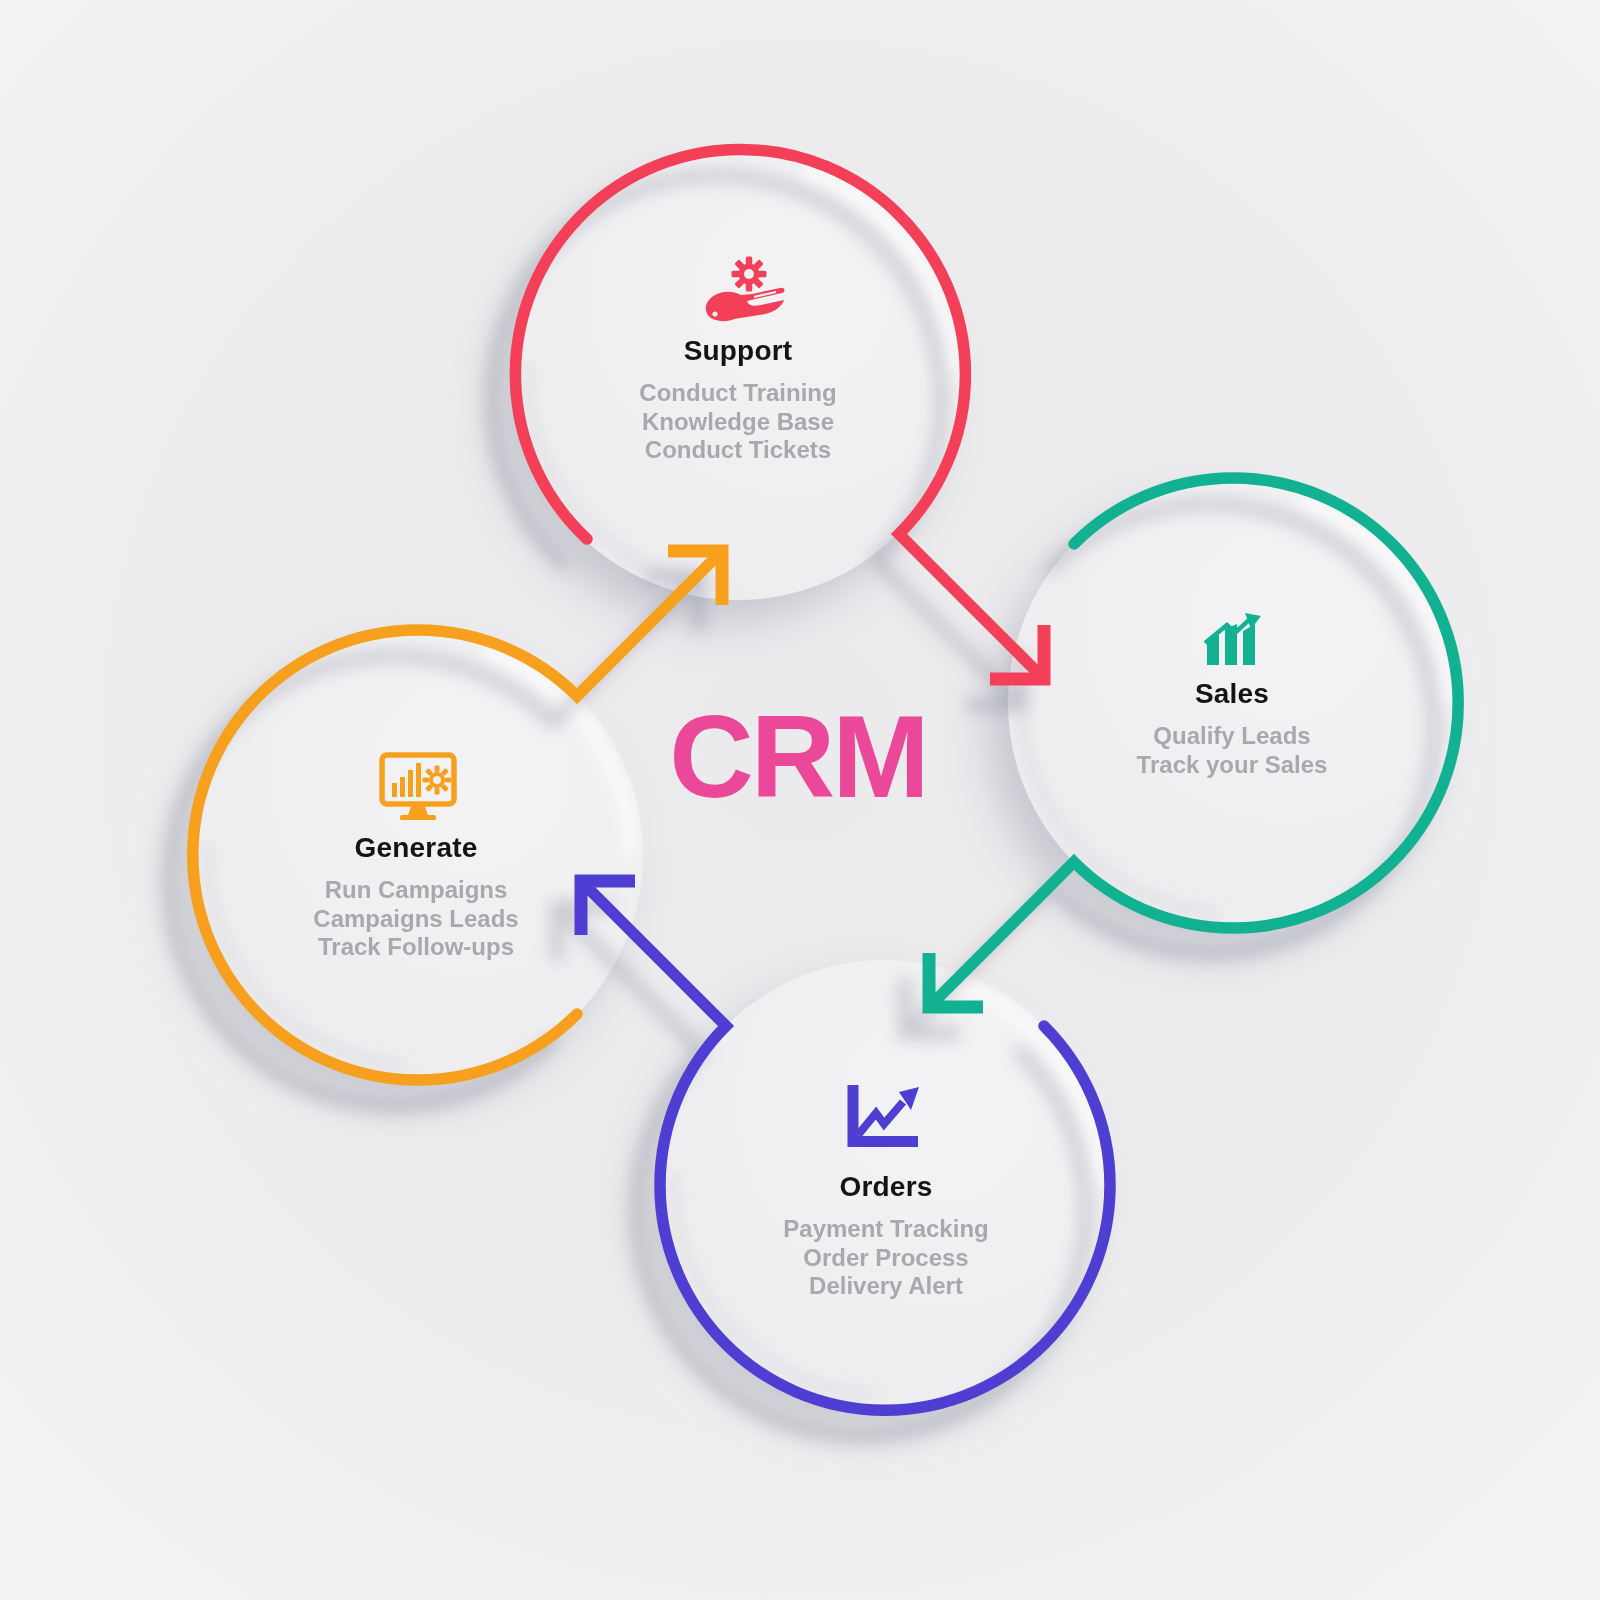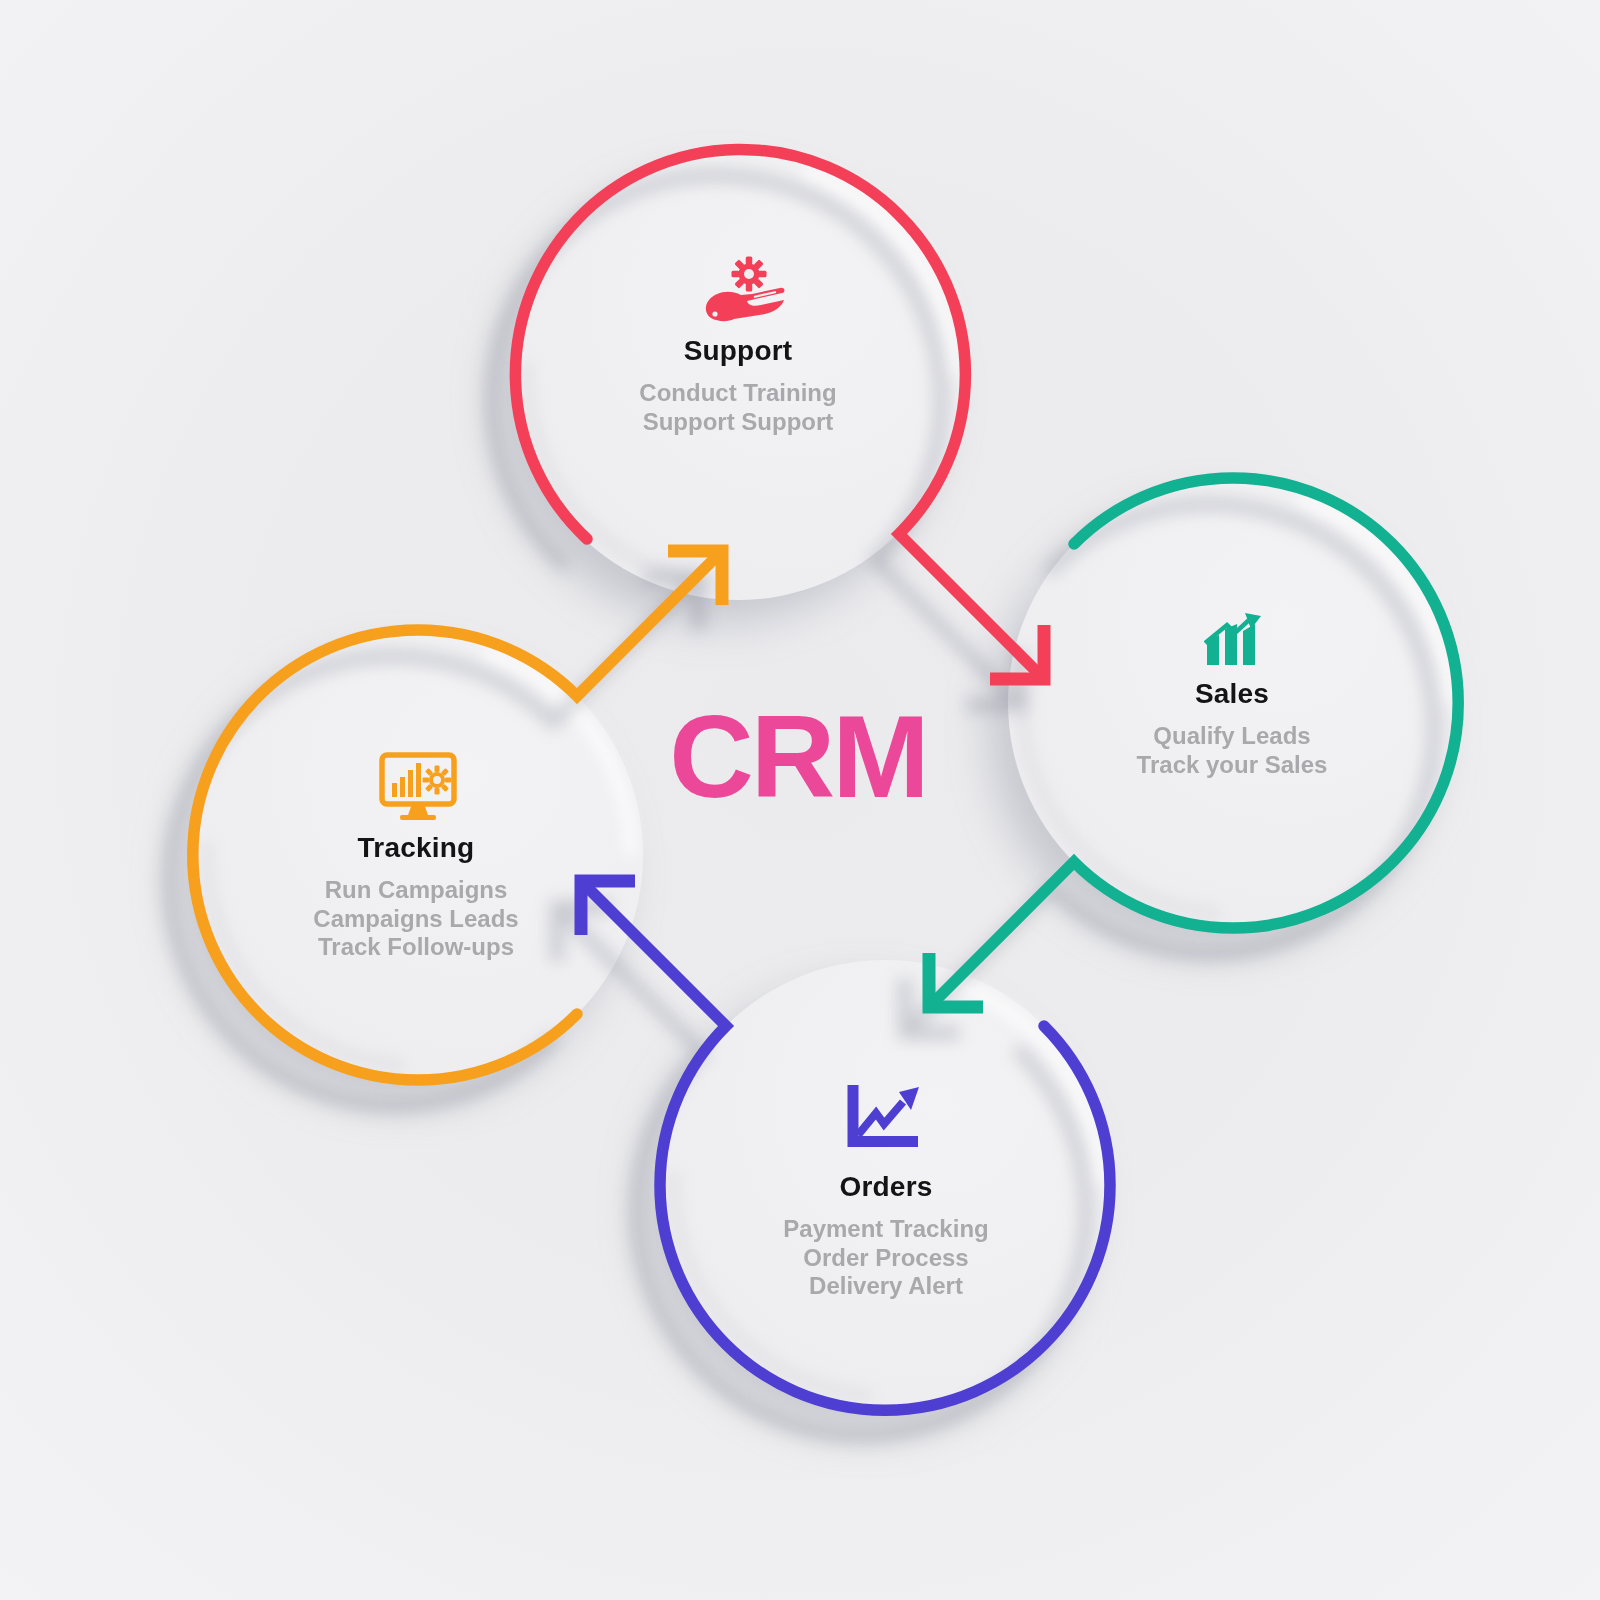--- a/index.html
+++ b/index.html
@@ -138,34 +138,35 @@
       <path d="M6 1 L6 57.5 L71 57.5" fill="none" stroke-width="11" stroke="#4E3FD2"></path>
       <polyline points="11,51 29,29 37,40 56,18" fill="none" stroke-width="8" stroke="#4E3FD2"></polyline>
       <polygon points="52,8 72,3 64,26"></polygon>
     </g>
   </svg>
 
   <div class="node-card" style="left:538px;top:334px">
     <h3>Support</h3>
     <div class="items">
       <div>Conduct Training</div>
-      <div>Support Support</div>
+      <div>Knowledge Base</div>
+      <div>Conduct Tickets</div>
     </div>
   </div>
 
   <div class="node-card" style="left:1032px;top:677px">
     <h3>Sales</h3>
     <div class="items">
       <div>Qualify Leads</div>
       <div>Track your Sales</div>
     </div>
   </div>
 
   <div class="node-card" style="left:216px;top:831px">
-    <h3>Tracking</h3>
+    <h3>Generate</h3>
     <div class="items">
       <div>Run Campaigns</div>
       <div>Campaigns Leads</div>
       <div>Track Follow-ups</div>
     </div>
   </div>
 
   <div class="node-card" style="left:686px;top:1170px">
     <h3>Orders</h3>
     <div class="items">

